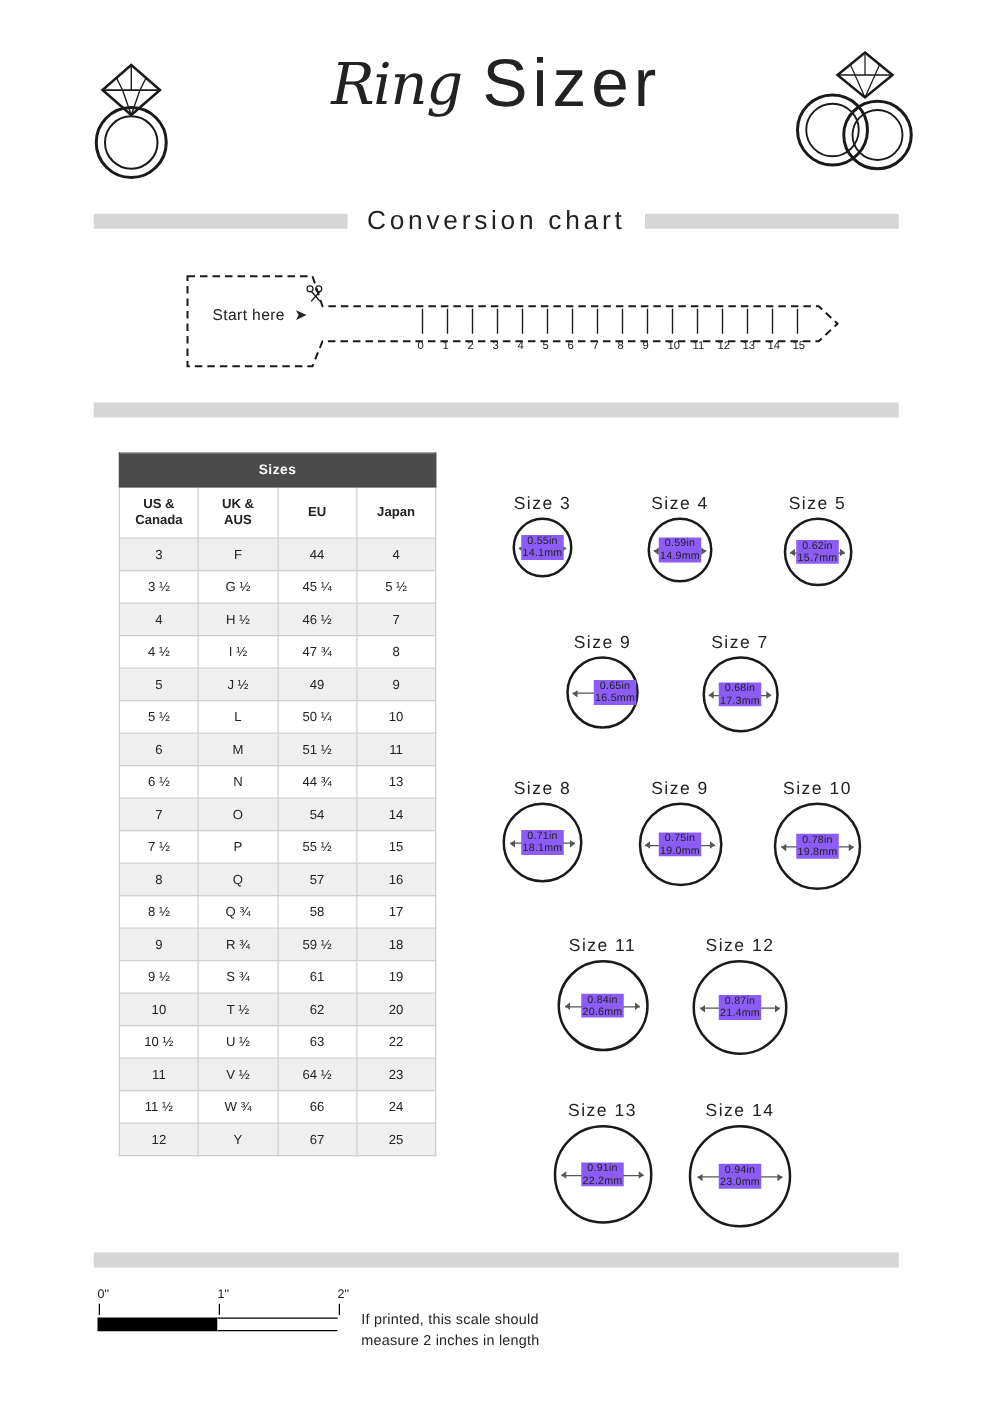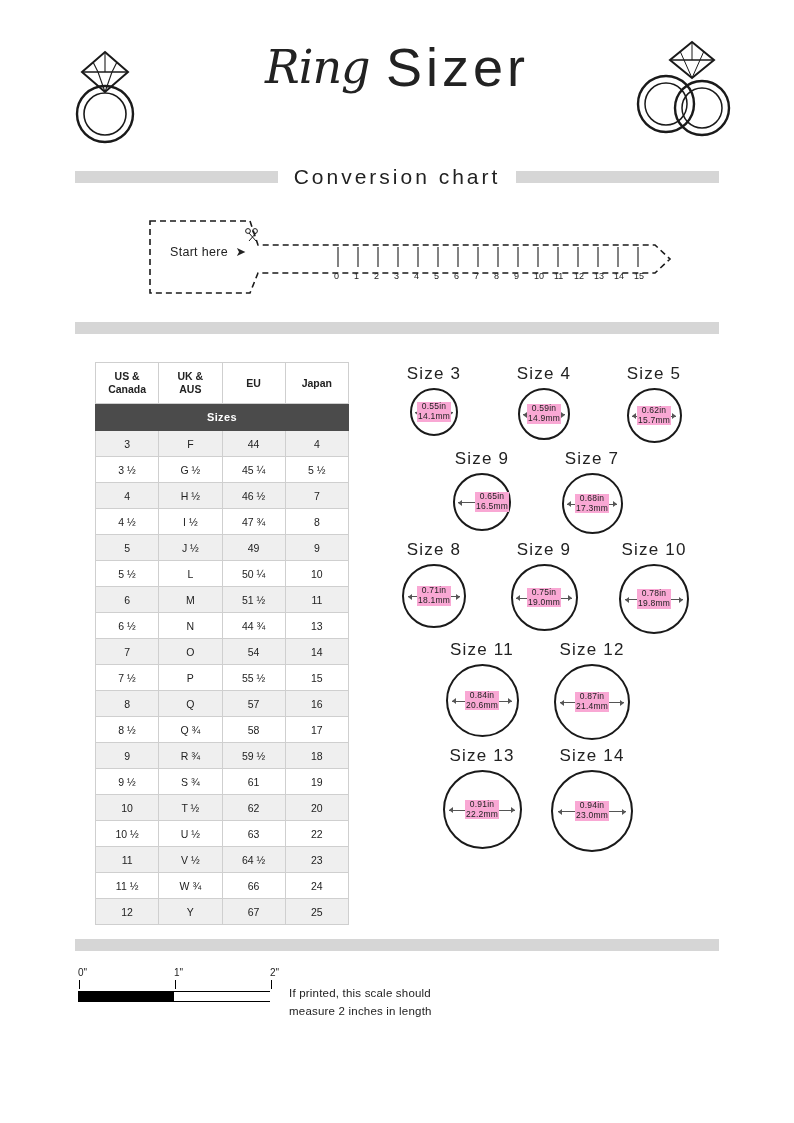--- a/index.html
+++ b/index.html
@@ -124,44 +124,45 @@
     display: flex;
     justify-content: flex-start;
     align-items: flex-start;
     margin-bottom: 6px;
   }
   .ring-item {
     text-align: center;
     position: relative;
   }
   .ring-label {
-    font-size: 17px;
+    font-size: 14px;
     letter-spacing: 1.2px;
     margin-bottom: 4px;
     font-family: "Liberation Sans", sans-serif;
+    margin-top: 30px;
   }
   .ring-circle {
     border: 2px solid #1a1a1a;
     border-radius: 50%;
     margin: 0 auto;
     position: relative;
     display: flex;
     flex-direction: column;
     align-items: center;
     justify-content: center;
   }
   .ring-meas {
     font-size: 8.5px;
     line-height: 1.15;
     letter-spacing: .2px;
     color: #222;
     text-align: center;
     position: relative;
     z-index: 2;
-    background: #f9a8d4;
+    background: #8b5cf6;
     padding: 0 1px;
   }
   .arrow-line {
     position: absolute;
     left: 6%;
     right: 6%;
     top: 50%;
     height: 1px;
     background: #555;
     z-index: 1;
@@ -328,29 +329,29 @@
 </div>
 
 <div class="divider-row">
   <div class="bar"></div>
 </div>
 
 <div class="content">
 
   <table class="sizes">
     <thead>
+      <tr>
+        <th class="main" colspan="4">Sizes</th>
+      </tr>
       <tr id="col-header-row">
           <th class="col">US &amp;<br>Canada</th>
           <th class="col">UK &amp;<br>AUS</th>
           <th class="col">EU</th>
           <th class="col">Japan</th>
         </tr>
-      <tr>
-        <th class="main" colspan="4">Sizes</th>
-      </tr>
     </thead>
     <tbody id="table-body">
         <tr class="alt">
           <td>3</td>
           <td>F</td>
           <td>44</td>
           <td>4</td>
         </tr>
         <tr>
           <td>3 ½</td>

